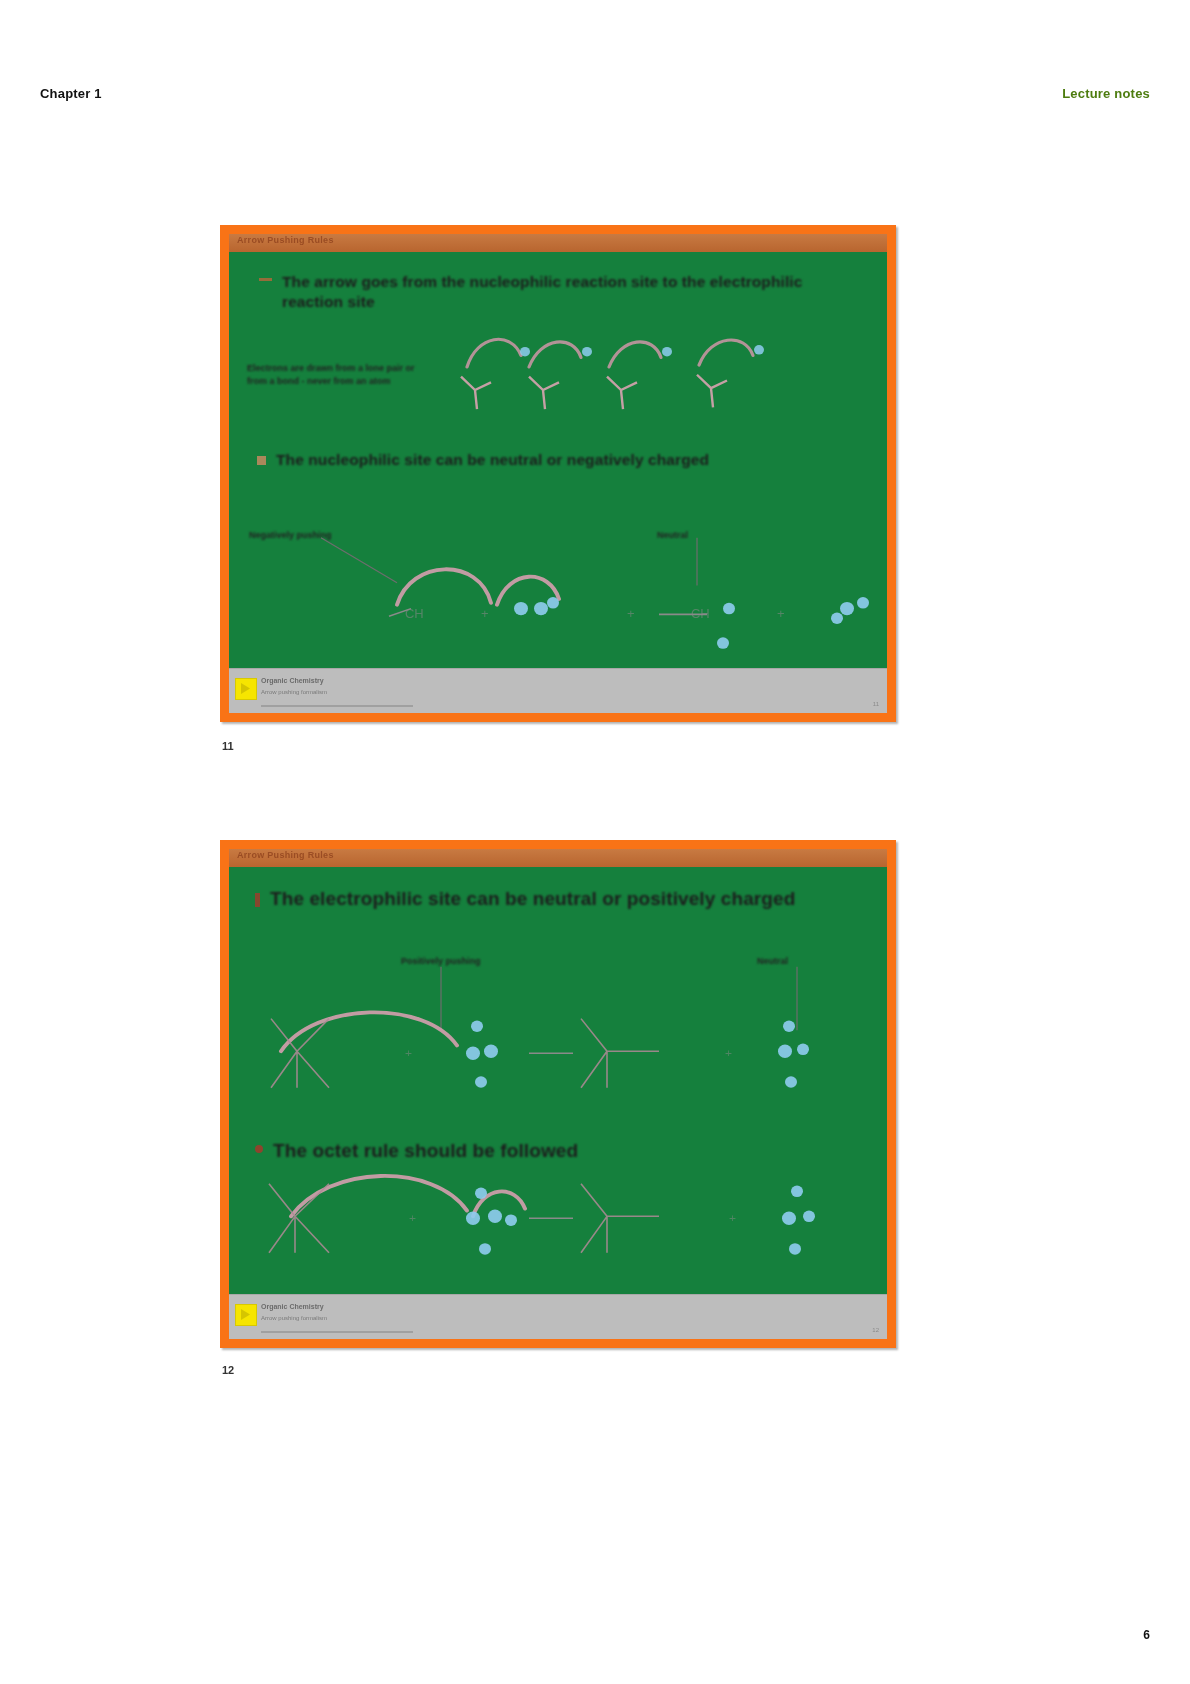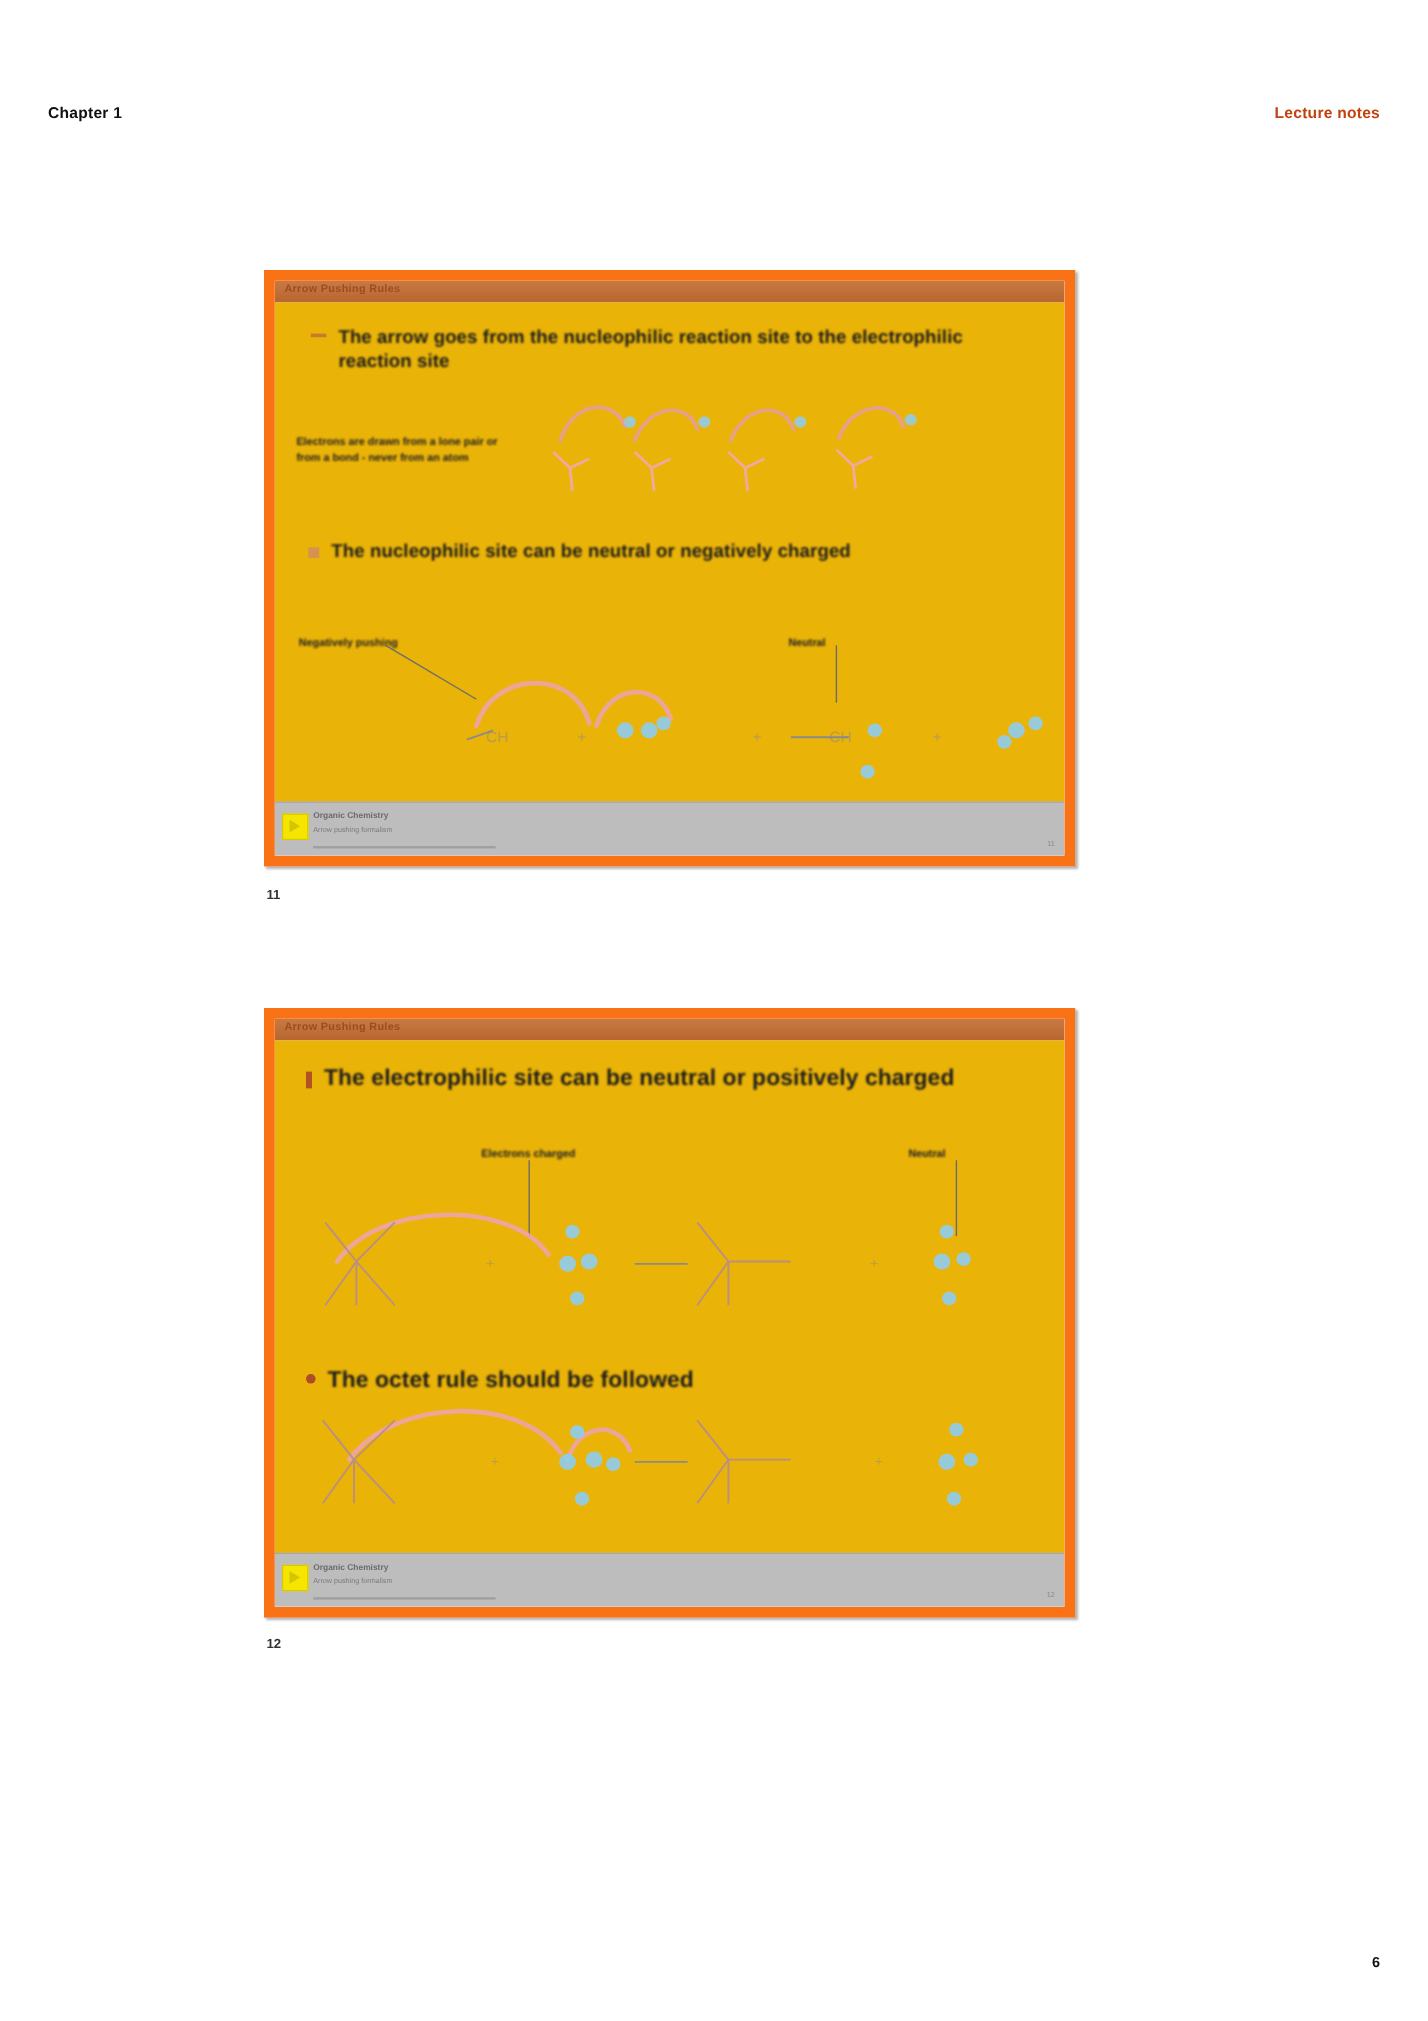--- a/index.html
+++ b/index.html
@@ -33,21 +33,21 @@
     letter-spacing: .2px;
     color: #111;
   }
   .page-header .right {
     position: absolute;
     right: 40px;
     top: 0;
     font-size: 13px;
     font-weight: bold;
     letter-spacing: .2px;
-    color: #c2410c;
+    color: #4d7c0f;
     text-align: center;
   }
 
   .page-number {
     position: absolute;
     right: 40px;
     bottom: 42px;
     font-size: 12px;
     font-weight: bold;
     color: #111;
@@ -152,21 +152,21 @@
     font-size: 6px;
     color: #8a8a8a;
   }
 
   
   .slide-body {
     position: absolute;
     left: 0; right: 0;
     top: 18px;
     bottom: 44px;
-    background: #eab308;
+    background: #15803d;
   }
 
   
   .bullet {
     position: absolute;
     display: flex;
     align-items: flex-start;
     gap: 10px;
   }
   .bullet .marker {
@@ -341,21 +341,21 @@
       <div class="title-text">Arrow Pushing Rules</div>
     </div>
 
     <div class="slide-body">
 
       <div class="bullet big" style="left:26px; top:20px; width:610px;">
         <span class="marker tall"></span>
         <span class="btext">The electrophilic site can be neutral or positively charged</span>
       </div>
 
-      <div class="note" style="left:172px; top:88px;">Electrons charged</div>
+      <div class="note" style="left:172px; top:88px;">Positively pushing</div>
       <div class="note" style="left:528px; top:88px;">Neutral</div>
 
       <div class="bullet big" style="left:26px; top:272px; width:600px;">
         <span class="marker dot"></span>
         <span class="btext">The octet rule should be followed</span>
       </div>
 
       <svg class="sketch" viewBox="0 0 658 446" preserveAspectRatio="none">
 
         <g stroke="#6d6d6d" stroke-width="1.2" fill="none">

